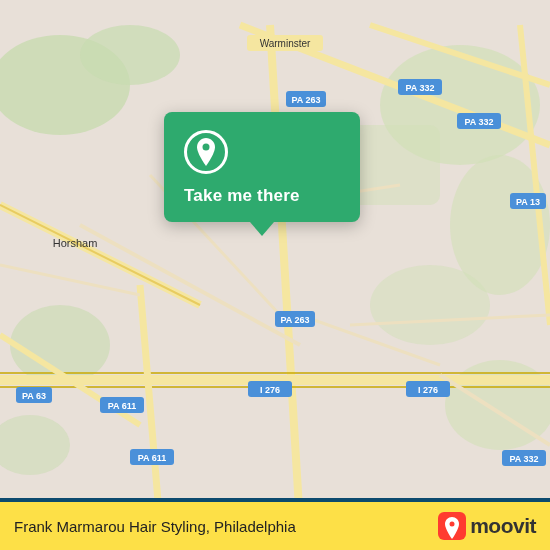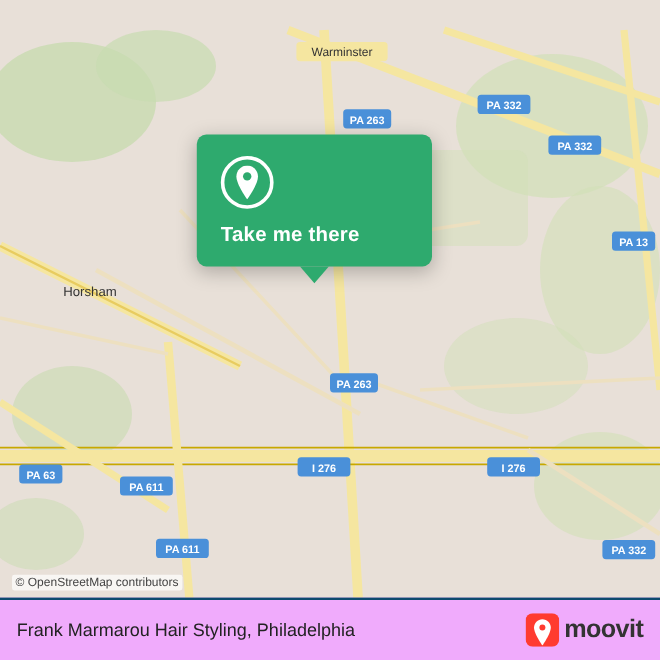--- a/index.html
+++ b/index.html
@@ -25,26 +25,26 @@
       top: 0; left: 0;
       width: 100%; height: 100%;
     }
 
     
     #bottom-bar {
       position: absolute;
       bottom: 0;
       left: 0;
       right: 0;
-      background: #f0abfc;
+      background: #fde047;
       padding: 10px 14px;
       display: flex;
       align-items: center;
       justify-content: space-between;
-      border-top: 2px solid #0c4a6e;
+      border-top: 4px solid #0c4a6e;
       height: 52px;
     }
 
     #bottom-text {
       font-size: 15px;
       color: #222;
       font-weight: 500;
     }
 
     #moovit-logo {
@@ -193,23 +193,20 @@
     <div id="location-icon-circle">
 
       <svg width="24" height="28" viewBox="0 0 24 28" fill="none" xmlns="http://www.w3.org/2000/svg">
         <path d="M12 0C7.13 0 3 4.13 3 9c0 6.75 9 19 9 19s9-12.25 9-19c0-4.87-4.13-9-9-9z" fill="white"></path>
         <circle cx="12" cy="9" r="3.5" fill="#2eaa6e"></circle>
       </svg>
     </div>
     <span id="popup-button" style="color:white;font-size:17px;font-weight:600;letter-spacing:0.2px;">Take me there</span>
   </div>
 
-  <div id="copyright">
-    <span>© OpenStreetMap contributors</span>
-  </div>
 
   <div id="bottom-bar">
     <span id="bottom-text">Frank Marmarou Hair Styling, Philadelphia</span>
 
     <div id="moovit-logo">
 
       <svg width="28" height="28" viewBox="0 0 28 28" xmlns="http://www.w3.org/2000/svg">
         <rect width="28" height="28" rx="6" fill="#FF3B30"></rect>
         <path d="M14 5C10.13 5 7 8.13 7 12c0 5.25 7 15 7 15s7-9.75 7-15c0-3.87-3.13-7-7-7z" fill="white"></path>
         <circle cx="14" cy="12" r="2.5" fill="#FF3B30"></circle>

